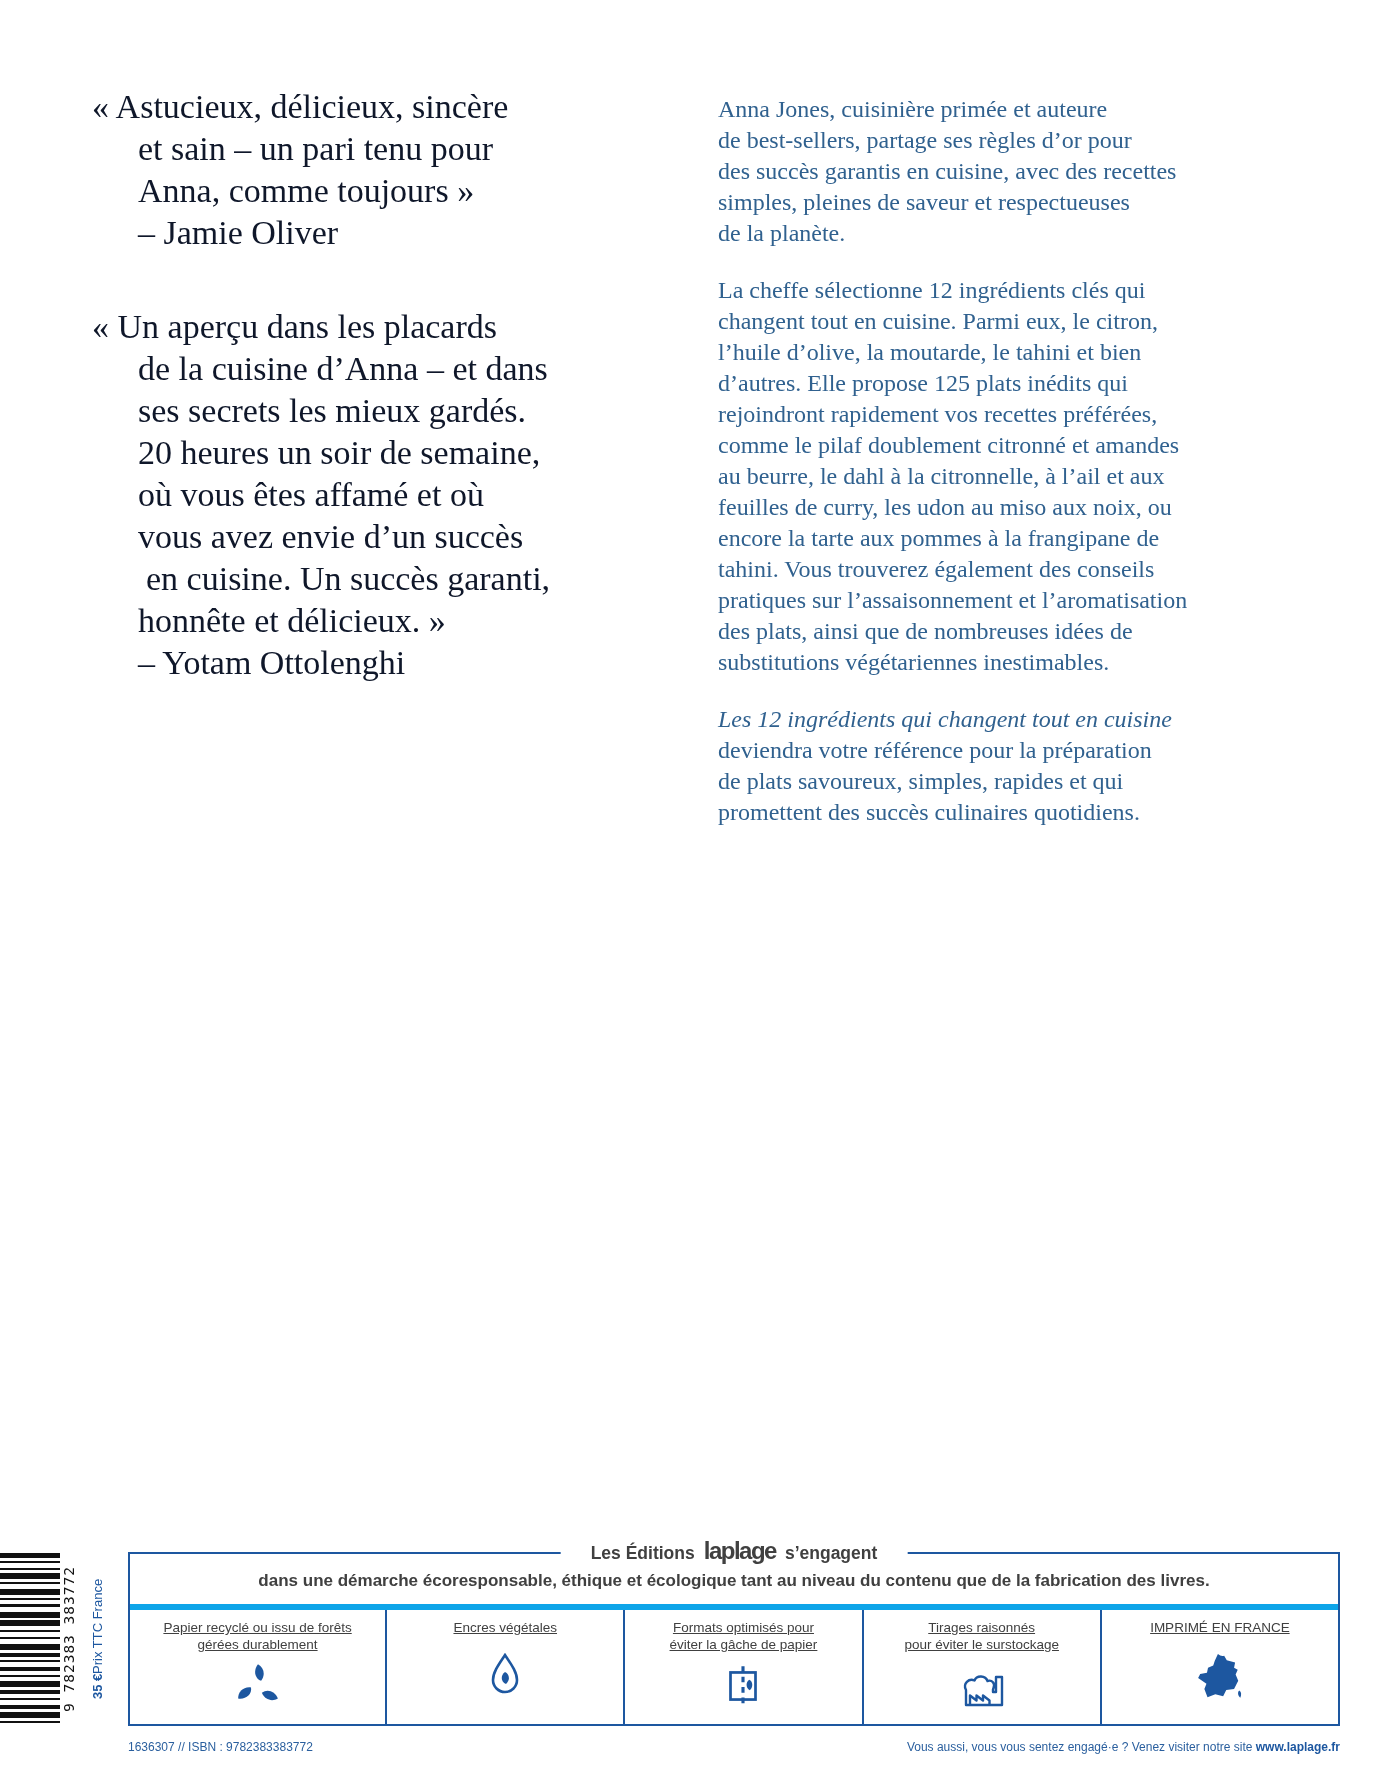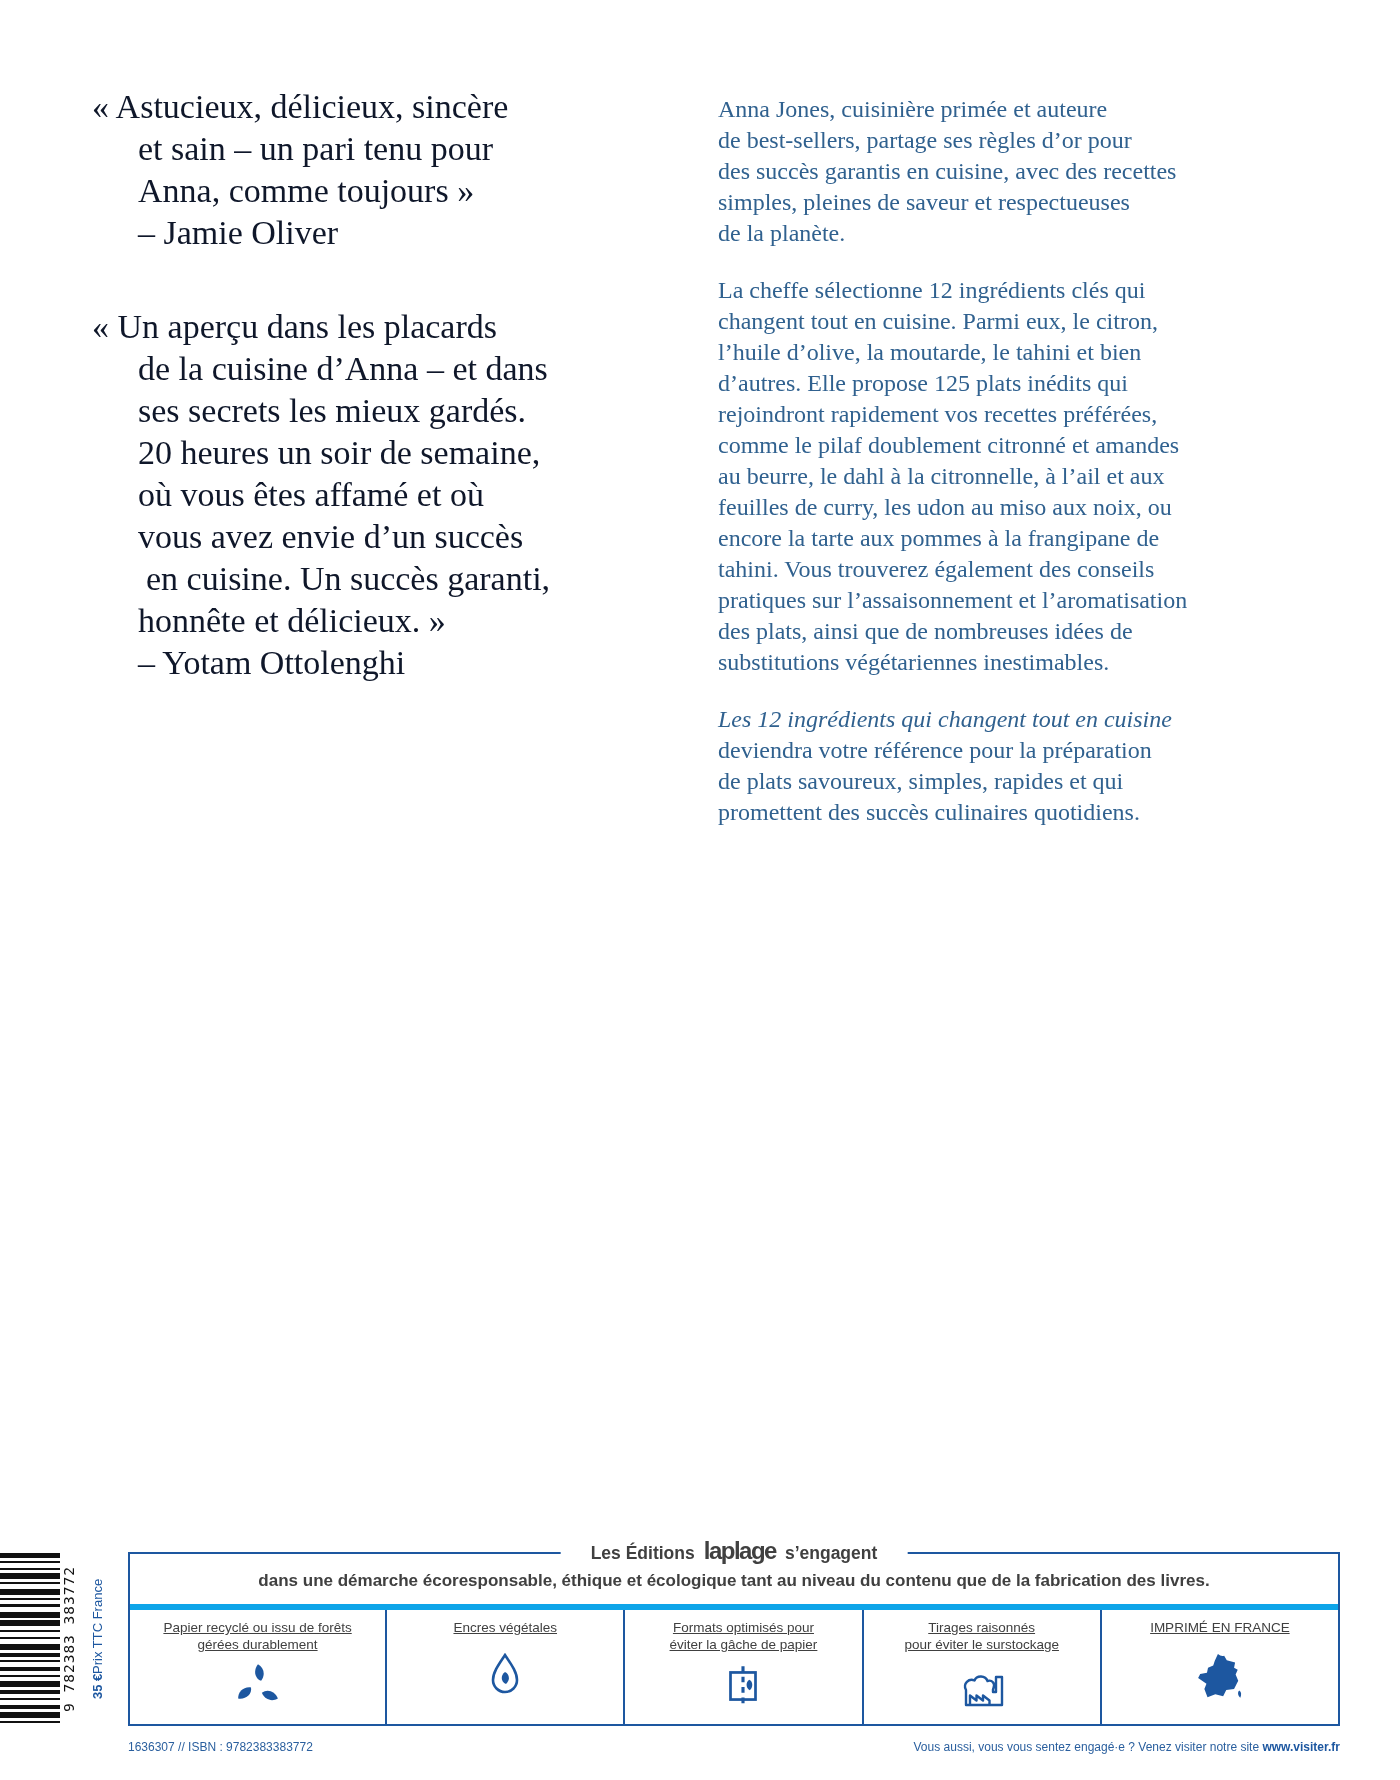--- a/index.html
+++ b/index.html
@@ -187,16 +187,16 @@
             <path d="M42.5 37c2 1 2.3 4 1 7-2-1.8-3.2-5-1-7z" fill="#1d57a0"></path>
           </svg>
         </div>
       </div>
 
     </div>
   </div>
 
   <div class="footer">
     <span>1636307 // ISBN : 9782383383772</span>
-    <span><span>Vous aussi, vous vous sentez engagé·e ? Venez visiter notre site </span><b>www.visiter.fr</b></span>
+    <span><span>Vous aussi, vous vous sentez engagé·e ? Venez visiter notre site </span><b>www.laplage.fr</b></span>
   </div>
 
 </div>
 
 </body></html>

